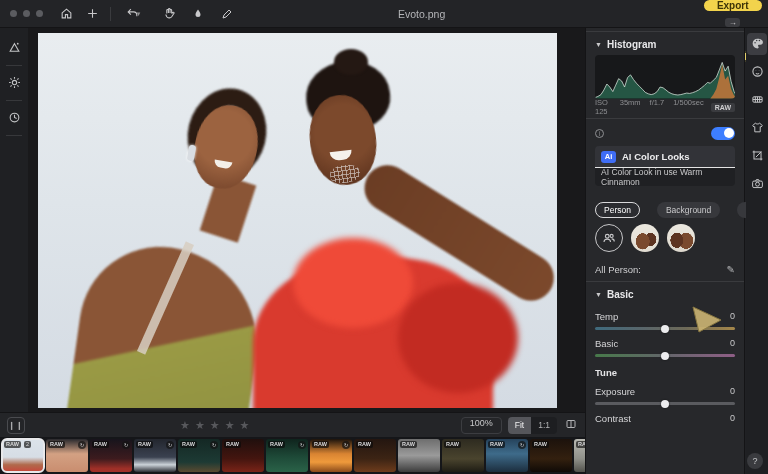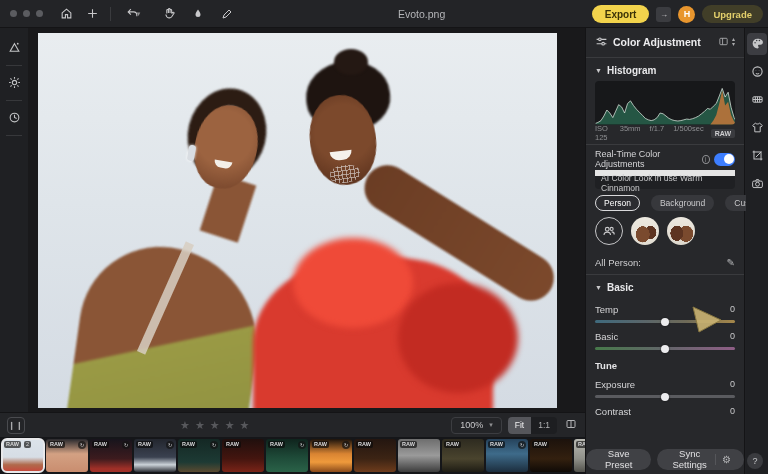--- a/index.html
+++ b/index.html
@@ -15,21 +15,21 @@
   .traffic { display:flex; gap:6px; margin-left:10px; }
   .traffic span { width:7px; height:7px; border-radius:50%; background:#5b5c60; }
   .tbtn { width:22px; height:20px; display:flex; align-items:center; justify-content:center;
     border-radius:4px; color:#c8c8ca; margin:0 2px; cursor:default; }
   .tbtn svg { display:block; }
   .tb-div { width:1px; height:14px; background:#3a3b3e; margin:0 5px; }
   .undo-group { display:flex; align-items:center; }
   .caret { font-size:7px; color:#8f9092; margin-left:-2px; }
   .doc-title { position:absolute; left:398px; top:0; height:28px; display:flex; align-items:center;
     color:#b4b5b8; font-size:10.5px; }
-  .topbar-right { position:absolute; right:5px; top:0; height:28px; display:flex; align-items:center; gap:7px; }
+  .topbar-right { position:absolute; right:5px; top:0; height:28px; display:flex; align-items:center; gap:7px;flex-direction:column; }
   .export-btn { background:#f2d34c; color:#3c3307; font-weight:bold; font-size:10px;
     border:none; border-radius:11px; height:18px; padding:0 13px; }
   .queue-btn { width:15px; height:15px; border-radius:3px; background:#3b3c40; color:#cfcfd1;
     display:flex; align-items:center; justify-content:center; font-size:8px; }
   .avatar { width:17px; height:17px; border-radius:50%; background:#e8962e; color:#fff;
     font-size:9px; font-weight:bold; display:flex; align-items:center; justify-content:center; }
   .upgrade-btn { background:#413e28; color:#e3cf6b; font-weight:bold; font-size:9.5px;
     border:none; border-radius:11px; height:18px; padding:0 11px; }
   
   .left-rail { position:absolute; left:0; top:28px; width:28px; height:384px; background:#1f2023;
@@ -83,26 +83,26 @@
   .rt-row { display:flex; align-items:center; height:22px; gap:4px; color:#d5d5d7; font-size:9px; }
   .info-i { width:9px; height:9px; border:1px solid #8e8f92; border-radius:50%; color:#8e8f92;
     font-size:6.5px; display:inline-flex; align-items:center; justify-content:center; }
   .toggle { margin-left:auto; width:24px; height:13px; border-radius:7px; background:#3d7eff; position:relative; }
   .toggle i { position:absolute; right:1.5px; top:1.5px; width:10px; height:10px; border-radius:50%; background:#fff; }
   .ai-row1 { display:flex; align-items:center; gap:6px; background:#323338; border-radius:4px 4px 0 0;
     height:21px; padding:0 6px; color:#ececee; font-size:9.5px; font-weight:bold; margin-top:2px; }
   .ai-badge { width:15px; height:12px; border-radius:3px; background:#3f6df5; color:#fff; font-size:7.5px;
     font-weight:bold; display:flex; align-items:center; justify-content:center; }
   .ai-row2 { display:flex; align-items:center; background:#1f2023; border-radius:0 0 4px 4px;
-    height:19px; padding:0 6px; color:#c9c9cb; font-size:8.5px; margin-bottom:4px; border-top:6px solid #e5e5e5;}
+    height:19px; padding:0 6px; color:#c9c9cb; font-size:8.5px; margin-bottom:4px; border-top:1px solid #e5e5e5;}
   .seg { display:flex; background:#1d1e21; border-radius:6px; padding:2px; height:21px; margin:4px 0 6px; }
   .seg-item { flex:1; display:flex; align-items:center; justify-content:center; font-size:9.5px;
     color:#b3b4b6; border-radius:4px; }
   .seg-item.active { background:#505156; color:#f2f2f3; }
-  .chips { display:flex; gap:11px; margin:6px 0 6px; }
+  .chips { display:flex; gap:17px; margin:16px 0 6px; }
   .chip { height:16px; border-radius:8px; padding:0 8px; display:flex; align-items:center;
     background:#37383c; color:#c9c9cb; font-size:8.5px; border:1px solid transparent; }
   .chip.active { background:#2b2c30; border-color:#d9d9db; color:#fff; }
   .avatars { display:flex; gap:8px; align-items:center; margin:4px 0 8px; }
   .av { width:28px; height:28px; border-radius:50%; overflow:hidden; }
   .av.icon { border:1.5px solid #c6c6c8; background:transparent; display:flex; align-items:center; justify-content:center; color:#c6c6c8; }
   .allp-row { display:flex; align-items:center; height:18px; color:#cfcfd1; font-size:9.5px; }
   .allp-row .edit { margin-left:auto; color:#b3b4b6; font-size:10px; }
   .slider-row { margin-top:6px; }
   .sl-top { display:flex; align-items:center; height:14px; }
@@ -129,21 +129,21 @@
     background:#3a3b3f; color:#c5c6c8; font-size:9px; display:flex; align-items:center; justify-content:center; }
   
   .statusbar { position:absolute; left:0; top:412px; width:585px; height:25px; background:#242528;
     border-top:1px solid #141416; display:flex; align-items:center; }
   .sort-box { margin-left:8px; height:17px; border:1px solid #4a4b4f; border-radius:4px;
     display:flex; align-items:center; gap:5px; padding:0 7px; color:#c9c9cb; font-size:9px; }
   .pause-btn { margin-left:7px; width:18px; height:17px; border:1px solid #4a4b4f; border-radius:4px;
     display:flex; align-items:center; justify-content:center; color:#a9aaac; font-size:8px; letter-spacing:1px; }
   .stars { margin-left:155px; display:flex; gap:5px; color:#57585c; font-size:11px; }
   .zoom-box { margin-left:auto; height:17px; display:flex; align-items:center; gap:8px; padding:0 8px;
-    color:#c9c9cb; font-size:9px; border:1px solid #3c3d41; border-radius:4px; }
+    color:#c9c9cb; font-size:9px; border:1px solid #3c3d41; border-radius:4px;flex-direction:column; }
   .fit-seg { display:flex; background:#1d1e21; border-radius:4px; margin-left:6px; height:17px; overflow:hidden; }
   .fit-seg span { display:flex; align-items:center; padding:0 7px; font-size:8.5px; color:#b3b4b6; }
   .fit-seg .active { background:#55565b; color:#f0f0f1; }
   .cmp-btn { margin:0 8px 0 8px; color:#b3b4b6; display:flex; align-items:center; }
   
   .filmstrip { position:absolute; left:0; top:437px; width:585px; height:37px; background:#151619;
     display:flex; align-items:center; gap:2px; padding:0 2px; overflow:hidden; }
   .thumb { position:relative; flex:0 0 42px; height:33px; border-radius:3px; overflow:hidden; }
   .thumb.selected { outline:2px solid #e8e8ea; outline-offset:-1px; border-radius:5px; }
   .thumb .rawb { position:absolute; left:2px; top:2px; background:rgba(10,10,10,.65); color:#d8d8da;
@@ -259,38 +259,20 @@
       <div class="dressR1"></div>
       <div class="dressR2"></div>
       <div class="dressR3"></div>
       <div class="faceR"></div>
       <div class="smileR"></div>
       <div class="meshR"></div>
     </div>
   </div>
 
   <div class="panel">
-    <div class="panel-head">
-      <span><svg width="13" height="13" viewBox="0 0 24 24" fill="none" stroke="#c9c9cb" stroke-width="2">
-            <path d="M3 8 H21 M3 16 H21"></path>
-            <circle cx="9" cy="8" r="2.4" fill="#27282b"></circle>
-            <circle cx="15" cy="16" r="2.4" fill="#27282b"></circle>
-          </svg></span>
-      <span class="panel-title">Color Adjustment</span>
-      <span class="ph-icons">
-        <span><svg width="11" height="11" viewBox="0 0 24 24" fill="none" stroke="#a9aaac" stroke-width="2">
-              <rect x="4" y="5" width="16" height="14" rx="2"></rect>
-              <path d="M10 5 V19"></path>
-            </svg></span>
-        <span style="display:inline-flex;flex-direction:column;font-size:6px;line-height:5px;color:#a9aaac;">
-            <span>▴</span>
-            <span>▾</span>
-          </span>
-      </span>
-    </div>
     <div class="divider"></div>
 
     <div class="sect-head">
       <span class="tri">▼</span>
       <span>Histogram</span>
     </div>
     <div class="histo-card">
       <svg id="histo-svg" width="142" height="44" viewBox="0 0 146 44">
           <polygon points="0,44 0.0,43.2 3.0,42.0 6.1,40.1 9.1,35.4 12.2,29.2 15.2,32.3 18.3,37.0 21.3,30.4 24.3,23.7 27.4,26.1 30.4,32.3 33.5,22.5 36.5,19.8 39.5,24.5 42.6,28.4 45.6,31.5 48.7,34.6 51.7,37.8 54.8,39.3 57.8,40.1 60.8,39.3 63.9,37.0 66.9,32.3 70.0,33.1 73.0,35.4 76.0,37.8 79.1,39.3 82.1,40.1 85.2,40.5 88.2,40.1 91.3,39.3 94.3,38.5 97.3,38.9 100.4,38.1 103.4,37.0 106.5,35.4 109.5,33.1 112.5,30.7 115.6,27.6 118.6,28.4 121.7,25.3 124.7,22.5 127.8,14.8 130.8,7.0 133.8,15.9 136.9,10.9 139.9,26.4 143.0,37.0 146.0,42.0 146,44" fill="#2f7d5f" opacity="0.62"></polygon>
           <polygon points="0,44 0.0,44.0 3.0,44.0 6.1,44.0 9.1,44.0 12.2,44.0 15.2,44.0 18.3,44.0 21.3,44.0 24.3,44.0 27.4,44.0 30.4,44.0 33.5,44.0 36.5,44.0 39.5,44.0 42.6,44.0 45.6,44.0 48.7,44.0 51.7,44.0 54.8,44.0 57.8,44.0 60.8,44.0 63.9,44.0 66.9,44.0 70.0,44.0 73.0,44.0 76.0,44.0 79.1,44.0 82.1,44.0 85.2,44.0 88.2,44.0 91.3,44.0 94.3,44.0 97.3,44.0 100.4,44.0 103.4,44.0 106.5,44.0 109.5,44.0 112.5,44.0 115.6,44.0 118.6,44.0 121.7,40.1 124.7,34.3 127.8,22.5 130.8,8.9 133.8,24.5 136.9,20.6 139.9,34.3 143.0,40.9 146.0,43.2 146,44" fill="#c4763a" opacity="0.85"></polygon>
@@ -302,27 +284,30 @@
           <span>ISO 125</span>
           <span>35mm</span>
           <span>f/1.7</span>
           <span>1/500sec</span>
         </span>
       <span class="raw-badge">RAW</span>
     </div>
     <div class="divider"></div>
 
     <div class="rt-row">
-      <span>Real-Time Color Adjustments</span>
       <span class="info-i">i</span>
       <span class="toggle">
           <i></i>
         </span>
     </div>
 
+    <div class="ai-row1">
+      <span class="ai-badge">Ai</span>
+      <span>AI Color Looks</span>
+    </div>
     <div class="ai-row2">
       <span>AI Color Look in use Warm Cinnamon</span>
     </div>
 
     <div class="chips" id="target-chips">
         <div class="chip active">Person</div>
         <div class="chip">Background</div>
         <div class="chip">Custom</div>
       </div>
     <div class="avatars" id="subject-avatars">
@@ -381,29 +366,20 @@
         </div>
     </div>
 
     <div class="slider-row">
       <div class="sl-top">
         <span class="sl-label">Contrast</span>
         <span class="sl-val">0</span>
       </div>
     </div>
 
-    <div class="panel-footer">
-      <button class="pill-btn">
-          <span>Save Preset</span>
-        </button>
-      <button class="pill-btn">
-        <span>Sync Settings</span>
-        <span class="gear">⚙</span>
-      </button>
-    </div>
   </div>
 
   <div class="cursor-pointer">
     <svg width="34" height="34" viewBox="0 0 34 34">
         <polygon points="3,3 31,16 9,28" fill="#c9b272" opacity="0.92" stroke="#8f7d43" stroke-width="1"></polygon>
       </svg>
   </div>
 
   <div class="right-rail">
     <div class="rr-item active">

